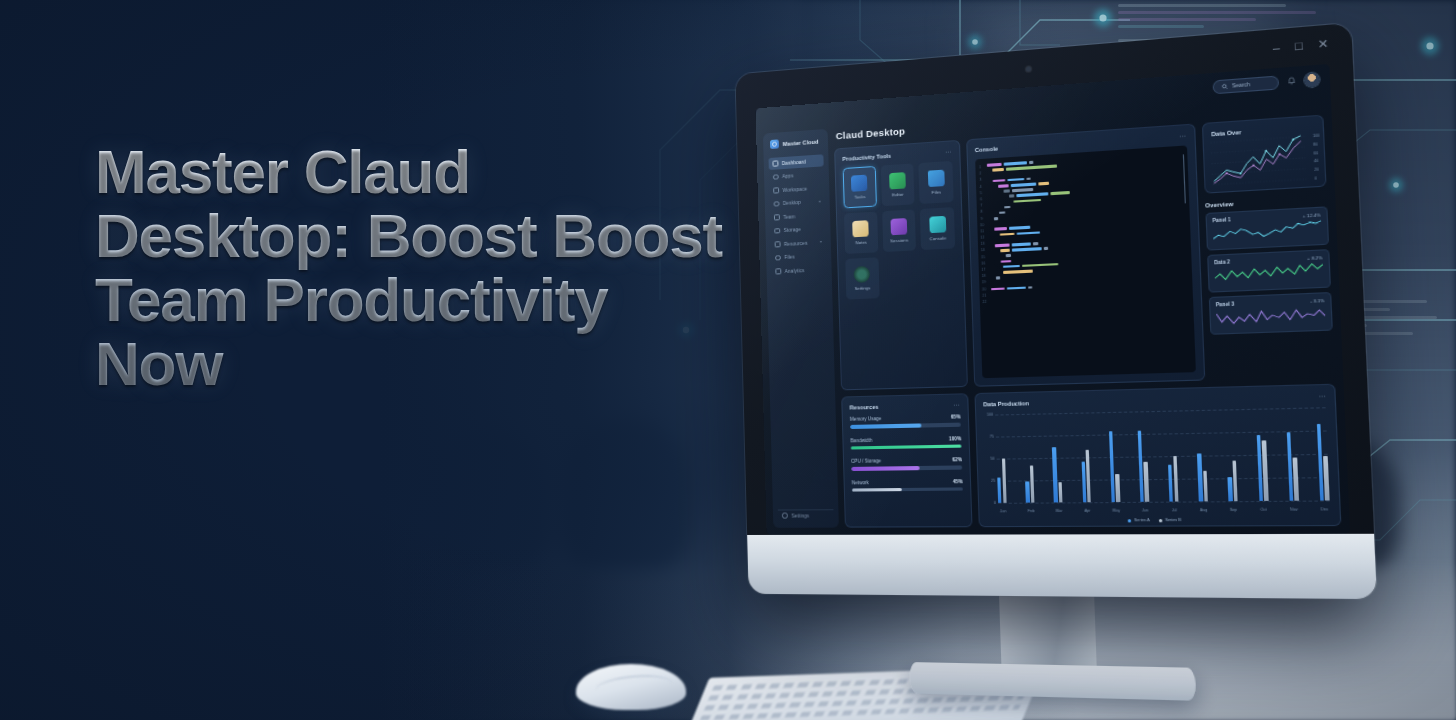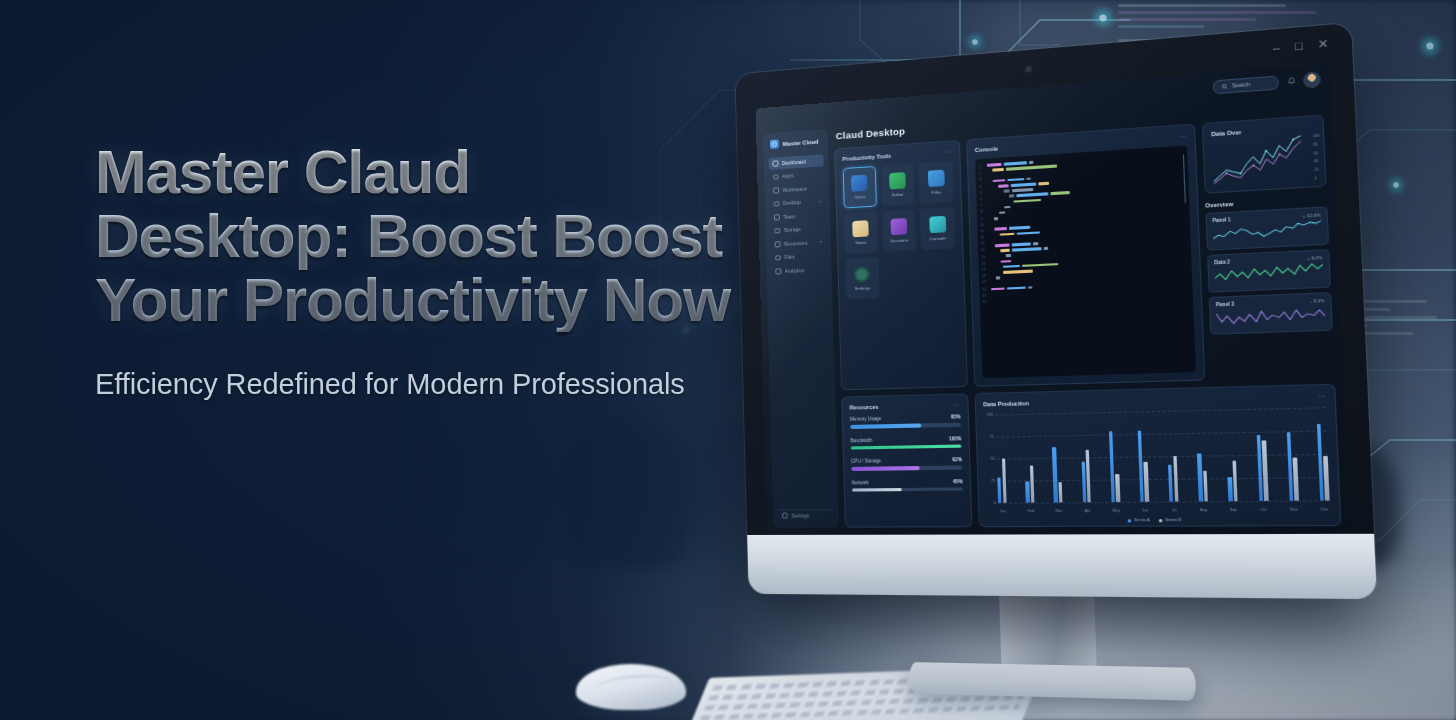--- a/index.html
+++ b/index.html
@@ -438,22 +438,21 @@
     <div class="cl" style="width:44%"></div>
     <div class="cl" style="width:66%"></div>
     <div class="cl" style="width:58%"></div>
   </div>
 
   <div class="bg-tint"></div>
   <div class="desk-left-shade"></div>
   <div class="bg-vignette"></div>
 
   <div class="hero">
-    <h1>Master Claud Desktop: Boost Boost Your Productivity Now</h1>
-    <h2>Efficiency Redefined for Modern Professionals</h2>
+    <h1>Master Claud Desktop: Boost Boost Team Productivity Now</h1>
   </div>
 
   <div class="keyboard">
     <div class="krow" style="top:8px"></div>
     <div class="krow" style="top:18px"></div>
     <div class="krow" style="top:28px"></div>
     <div class="krow" style="top:38px"></div>
   </div>
   <div class="mouse"></div>
   <div class="mouse-seam"></div>

